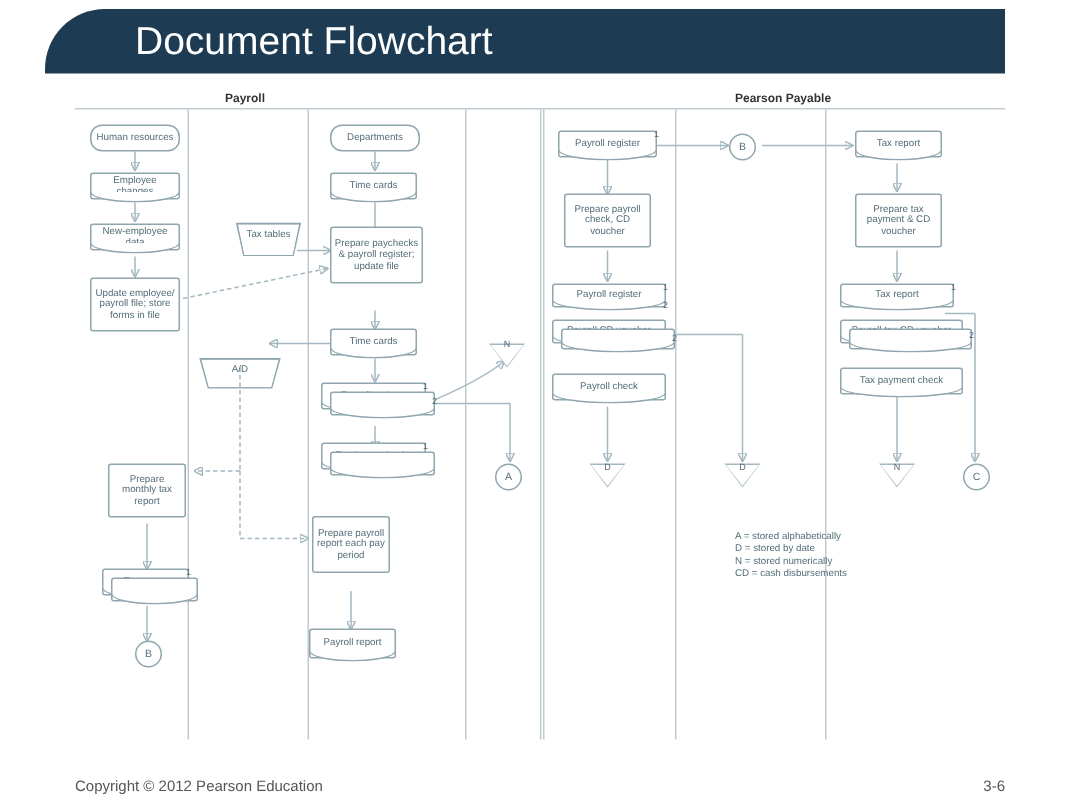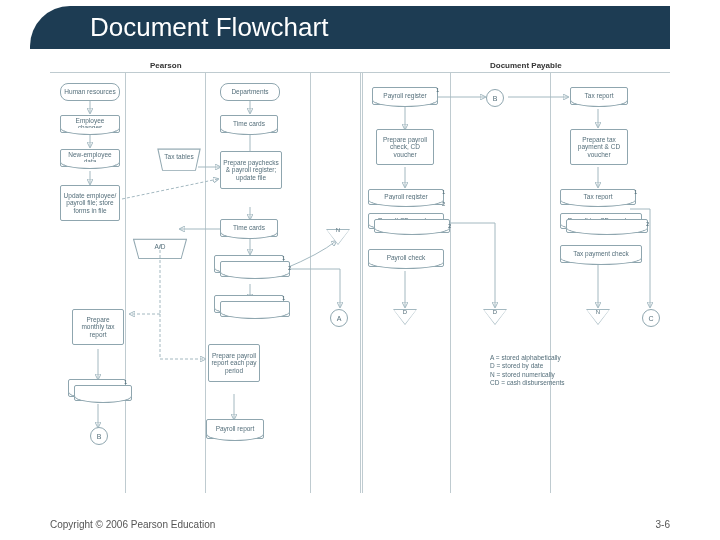--- a/index.html
+++ b/index.html
@@ -192,22 +192,22 @@
     left: 0;
   }
 </style>
 </head>
 <body>
 
 <div class="title-bar">Document Flowchart</div>
 
 <div class="flowchart">
 
-  <div class="col-head" style="left:100px">Pearson</div>
-  <div class="col-head" style="left:440px">Document Payable</div>
+  <div class="col-head" style="left:100px">Payroll</div>
+  <div class="col-head" style="left:440px">Pearson Payable</div>
 
   <div class="hr-line"></div>
   <div class="col-div" style="left:75px"></div>
   <div class="col-div" style="left:155px"></div>
   <div class="col-div" style="left:260px"></div>
   <div class="dbl-div" style="left:310px"></div>
   <div class="col-div" style="left:400px"></div>
   <div class="col-div" style="left:500px"></div>
 
   <svg class="connections">
@@ -321,15 +321,15 @@
 
   <div class="legend" style="left:440px;top:295px">
     <div>A = stored alphabetically</div>
     <div>D = stored by date</div>
     <div>N = stored numerically</div>
     <div>CD = cash disbursements</div>
   </div>
 </div>
 
 <div class="footer">
-  <div>Copyright © 2006 Pearson Education</div>
+  <div>Copyright © 2012 Pearson Education</div>
   <div>3-6</div>
 </div>
 
 </body></html>

